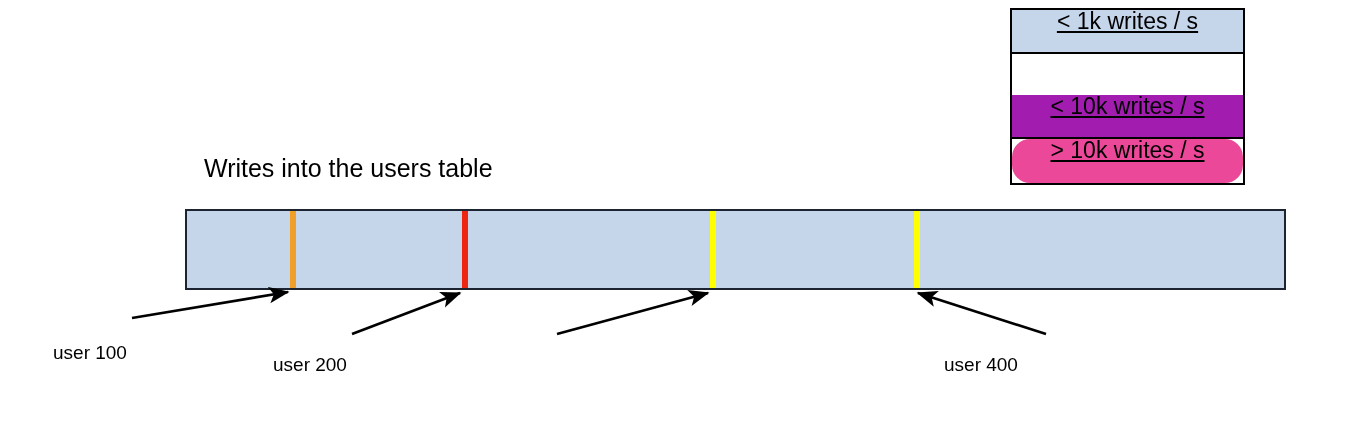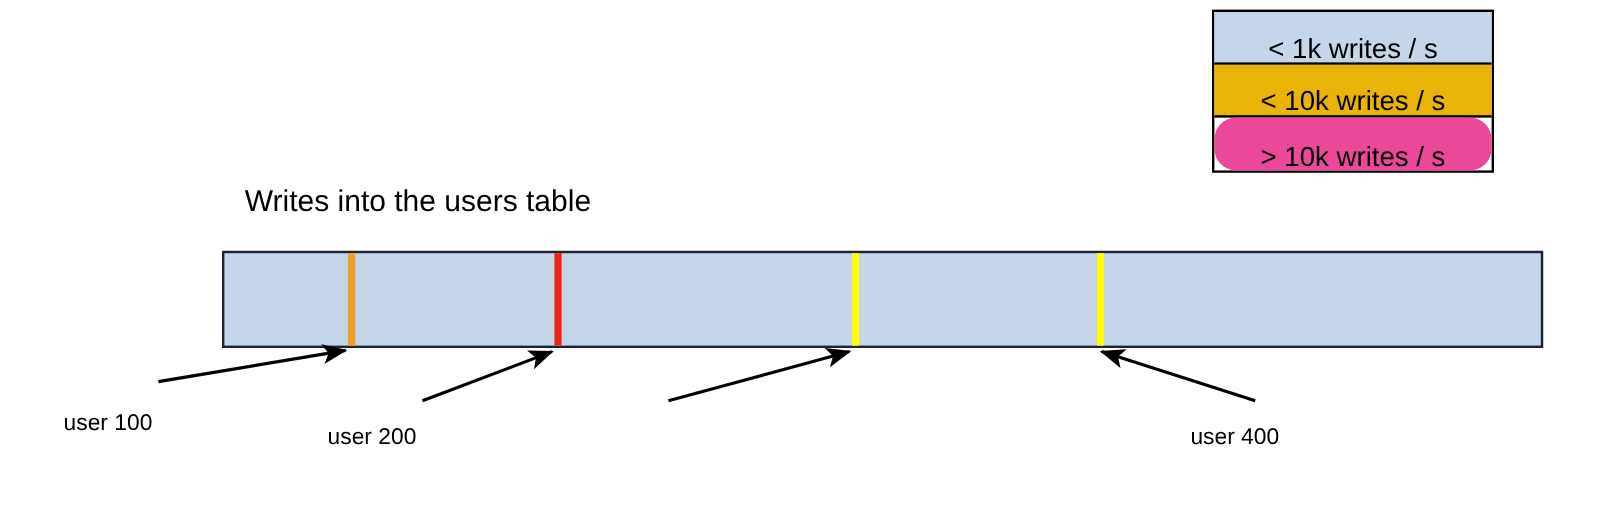--- a/index.html
+++ b/index.html
@@ -29,23 +29,24 @@
     left: 1010px;
     top: 8px;
     width: 235px;
     border: 2px solid #000000;
     box-sizing: border-box;
   }
   .legend-row {
     height: 44px;
     box-sizing: border-box;
     display: flex;
-    align-items: flex-end;
+    align-items: flex-start;
     justify-content: center;
     border-bottom: 2px solid #000000;
+    text-decoration: underline;
   }
   .legend-row:last-child {
     border-bottom: none;
   }
   .legend-label {
     font-size: 23px;
     line-height: 23px;
     color: #000000;
     white-space: nowrap;
     letter-spacing: 0px;
@@ -101,21 +102,21 @@
 </style>
 </head>
 <body style="background: rgb(255, 255, 255);">
 
 <div id="stage">
 
   <div class="legend">
     <div class="legend-row" style="background: rgb(197, 213, 234);">
       <span class="legend-label">&lt; 1k writes / s</span>
     </div>
-    <div class="legend-row" style="background: #eab308;">
+    <div class="legend-row" style="background: #a21caf; margin-top: 41px;">
       <span class="legend-label">&lt; 10k writes / s</span>
     </div>
     <div class="legend-row" style="background: #ec4899; border-radius: 18px;">
       <span class="legend-label">&gt; 10k writes / s</span>
     </div>
   </div>
 
   <div class="caption">Writes into the users table</div>
 
   <div class="bar" style="background: rgb(197, 213, 234); border-color: rgb(27, 36, 48);">
@@ -134,15 +135,15 @@
     <g id="arrows" stroke="#000000" stroke-width="2.6" fill="none">
         <line x1="132" y1="318" x2="288" y2="292" marker-end="url(#ah)"></line>
         <line x1="352" y1="334" x2="460" y2="293" marker-end="url(#ah)"></line>
         <line x1="557" y1="334" x2="708" y2="293" marker-end="url(#ah)"></line>
         <line x1="1046" y1="334" x2="918" y2="293" marker-end="url(#ah)"></line>
       </g>
   </svg>
 
   <div class="user-label" style="left: 53px; top: 338px;">user 100</div>
   <div class="user-label" style="left: 273px; top: 350px; text-align: right;">user 200</div>
-  <div class="user-label" style="left: 992px; top: 350px; text-align: right;">user 400</div>
+  <div class="user-label" style="left: 944px; top: 350px; text-align: right;">user 400</div>
 
 </div>
 
 </body></html>

